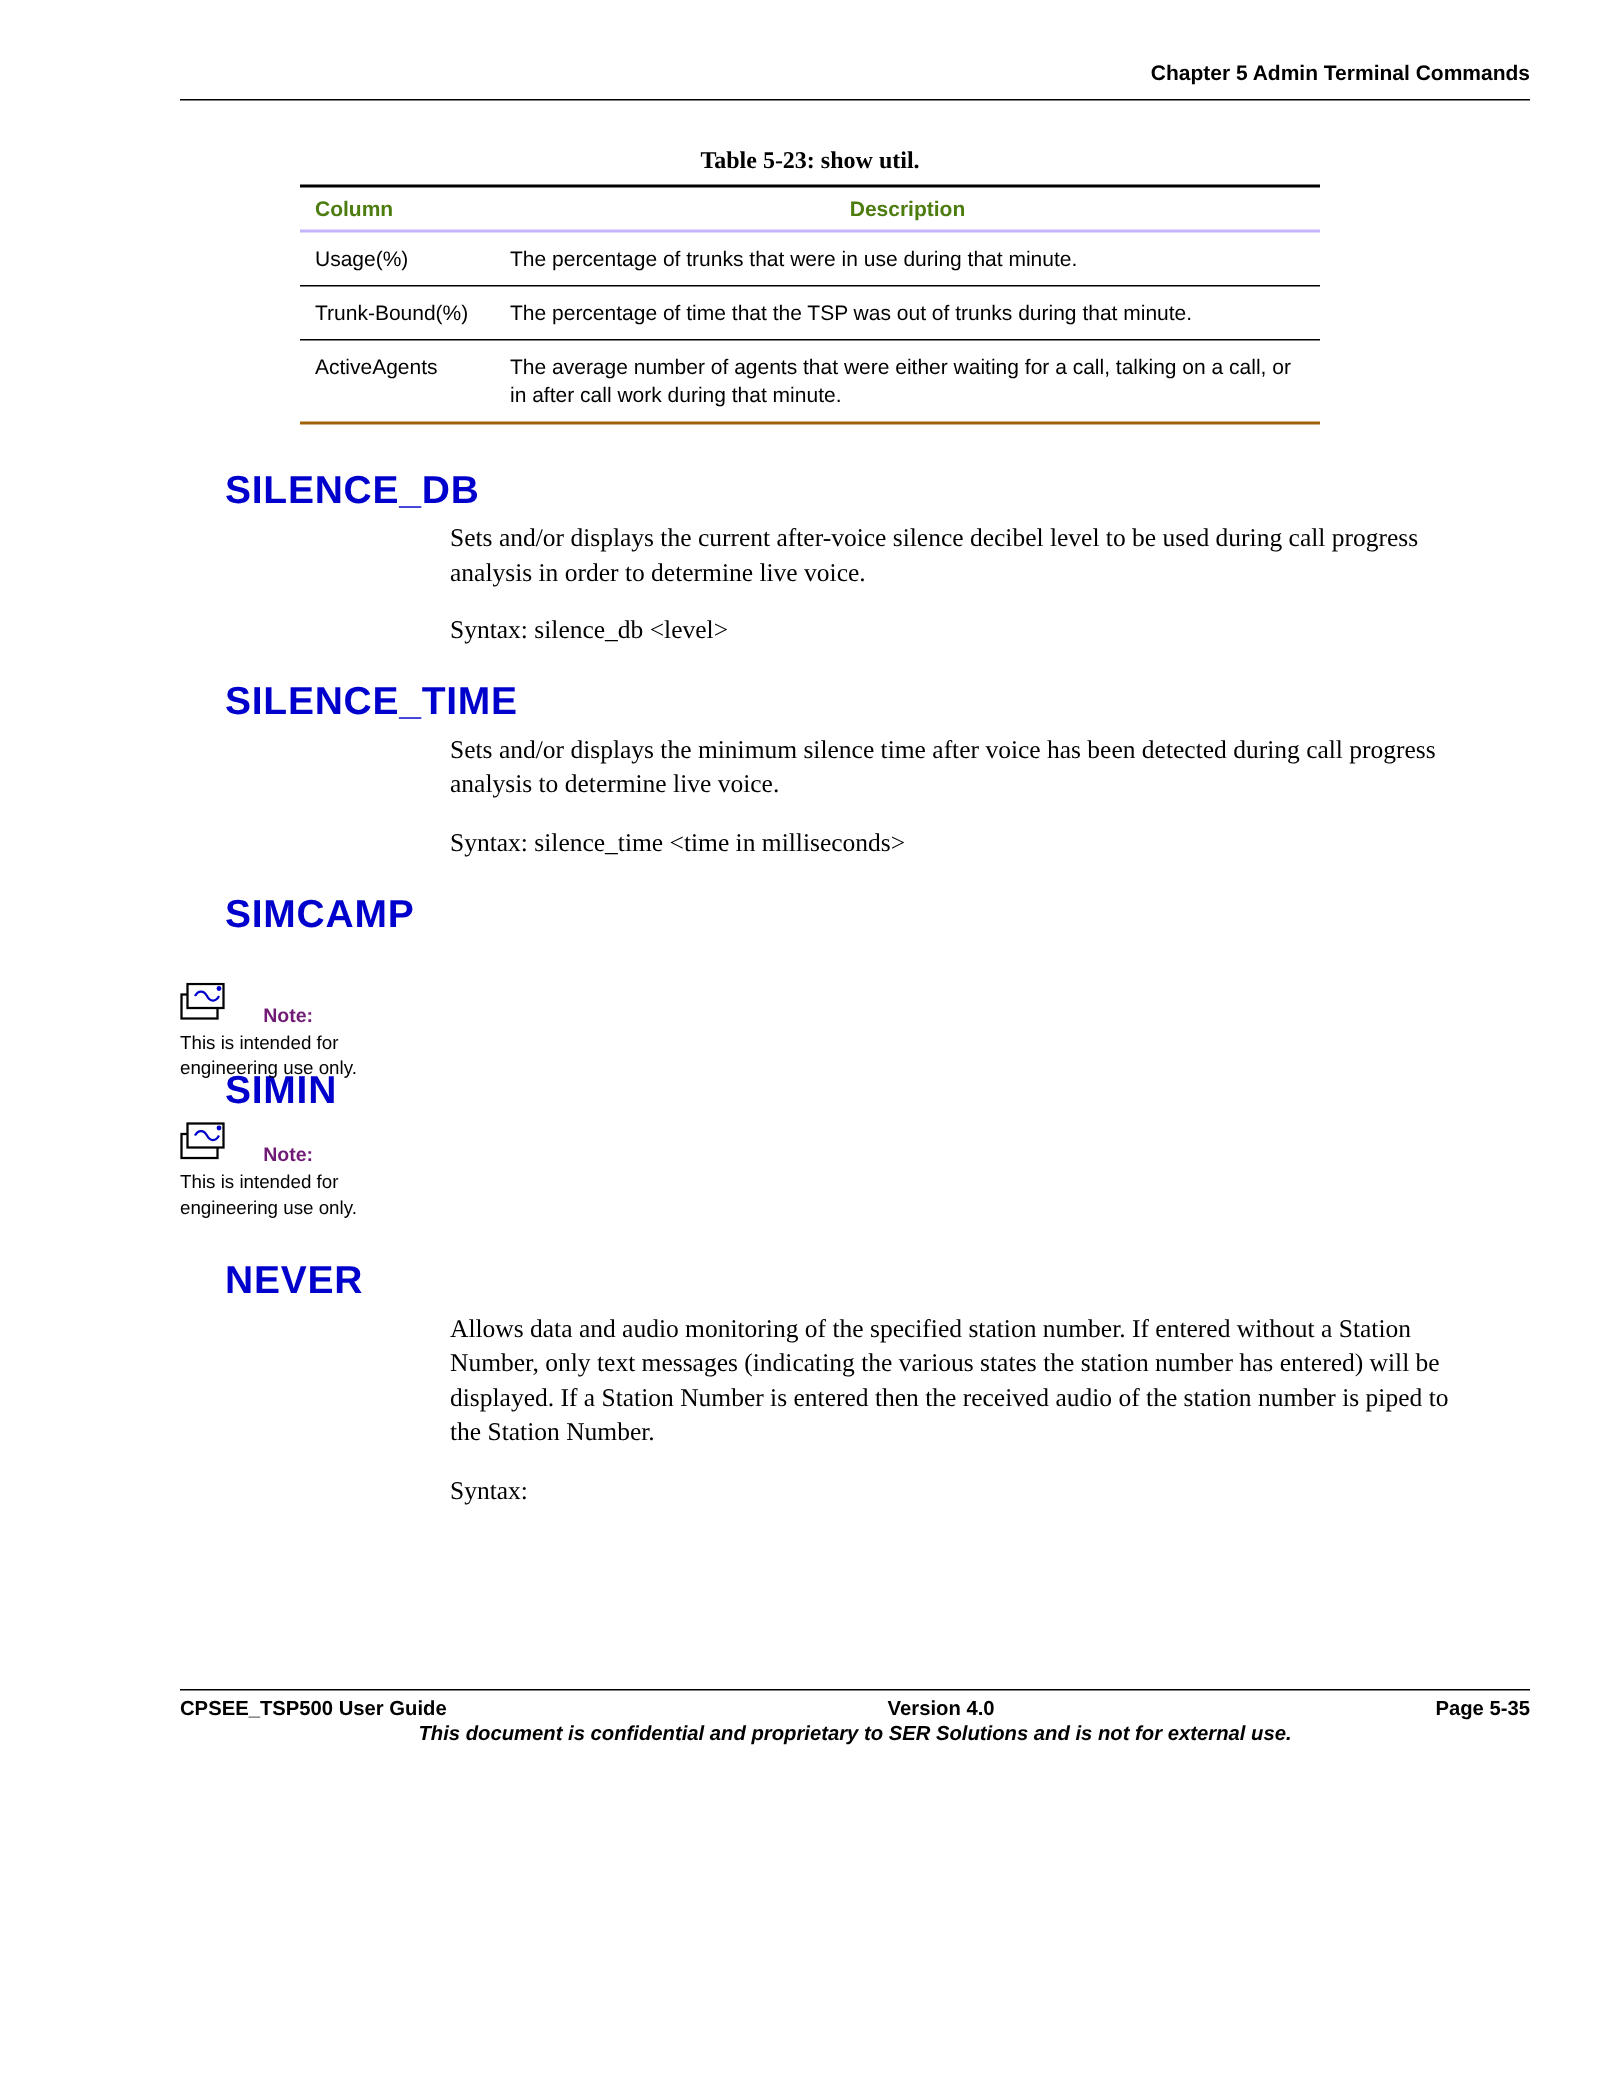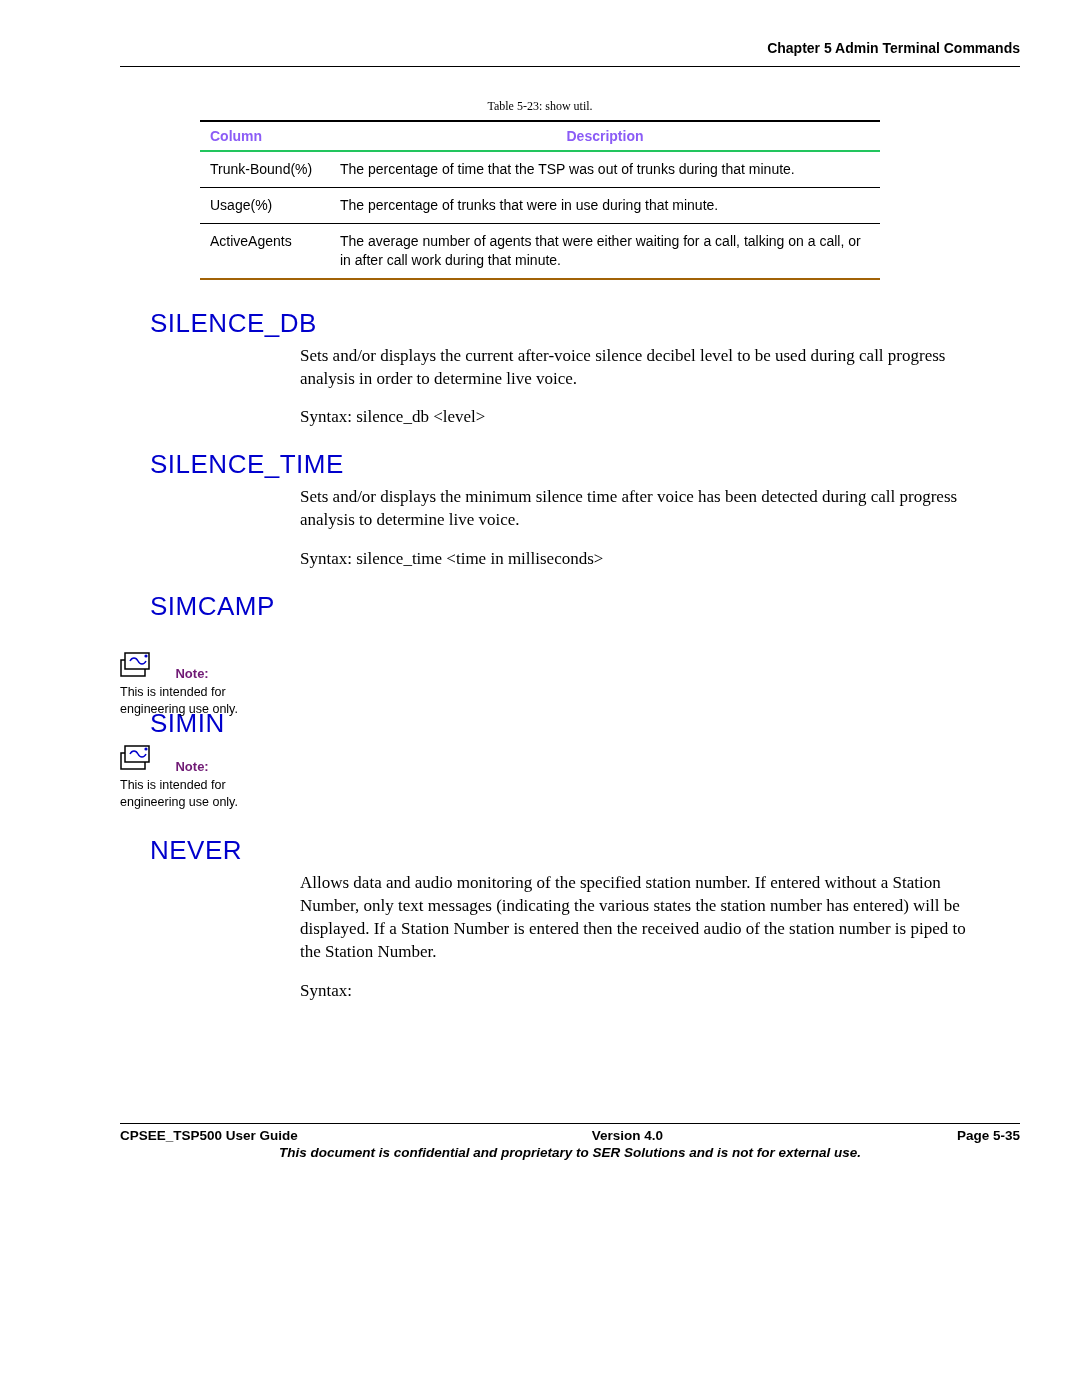--- a/index.html
+++ b/index.html
@@ -18,53 +18,53 @@
     font-weight: bold;
     font-size: 14px;
     padding-bottom: 10px;
     border-bottom: 1.5px solid #000;
     margin-left: 60px;
     margin-bottom: 32px;
   }
   .table-caption {
     text-align: center;
     font-family: "Times New Roman", Times, serif;
-    font-weight: normal;
-    font-size: 12px;
+    font-weight: bold;
+    font-size: 16px;
     margin: 0 0 6px 0;
   }
   table.data {
     width: 680px;
     margin: 0 auto 28px auto;
     border-collapse: collapse;
     font-family: Arial, Helvetica, sans-serif;
     font-size: 14px;
   }
   table.data th {
     border-top: 2px solid #000;
-    border-bottom: 2px solid #22c55e;
+    border-bottom: 2px solid #c4b5fd;
     text-align: left;
     padding: 6px 10px 6px 10px;
-    color: #8b5cf6;
+    color: #4d7c0f;
     font-weight: bold;
   }
   table.data th.desc-head { text-align: center; }
   table.data td {
     border-bottom: 1px solid #000;
     padding: 8px 10px 8px 10px;
     vertical-align: top;
     line-height: 1.35;
   }
   table.data tr:last-child td { border-bottom: 2px solid #a16207; }
   table.data td.col0 { width: 110px; }
 
   h2.section {
     color: #0000cc;
     font-family: Arial, Helvetica, sans-serif;
-    font-weight: normal;
+    font-weight: bold;
     font-size: 26px;
     letter-spacing: 0.5px;
     margin: 20px 0 6px 90px;
   }
   .body-text {
     margin-left: 240px;
     margin-right: 40px;
     font-size: 17px;
     line-height: 1.35;
     margin-bottom: 16px;
@@ -115,26 +115,26 @@
 
 <table class="data">
   <thead>
     <tr>
       <th class="col0">Column</th>
       <th class="desc-head">Description</th>
     </tr>
   </thead>
   <tbody>
     <tr>
+      <td class="col0">Usage(%)</td>
+      <td>The percentage of trunks that were in use during that minute.</td>
+    </tr>
+    <tr>
       <td class="col0">Trunk-Bound(%)</td>
       <td>The percentage of time that the TSP was out of trunks during that minute.</td>
-    </tr>
-    <tr>
-      <td class="col0">Usage(%)</td>
-      <td>The percentage of trunks that were in use during that minute.</td>
     </tr>
     <tr>
       <td class="col0">ActiveAgents</td>
       <td>The average number of agents that were either waiting for a call, talking on a call, or in after call work during that minute.</td>
     </tr>
   </tbody>
 </table>
 
 <h2 class="section">SILENCE_DB</h2>
 <div class="body-text">Sets and/or displays the current after-voice silence decibel level to be used during call progress analysis in order to determine live voice.</div>

